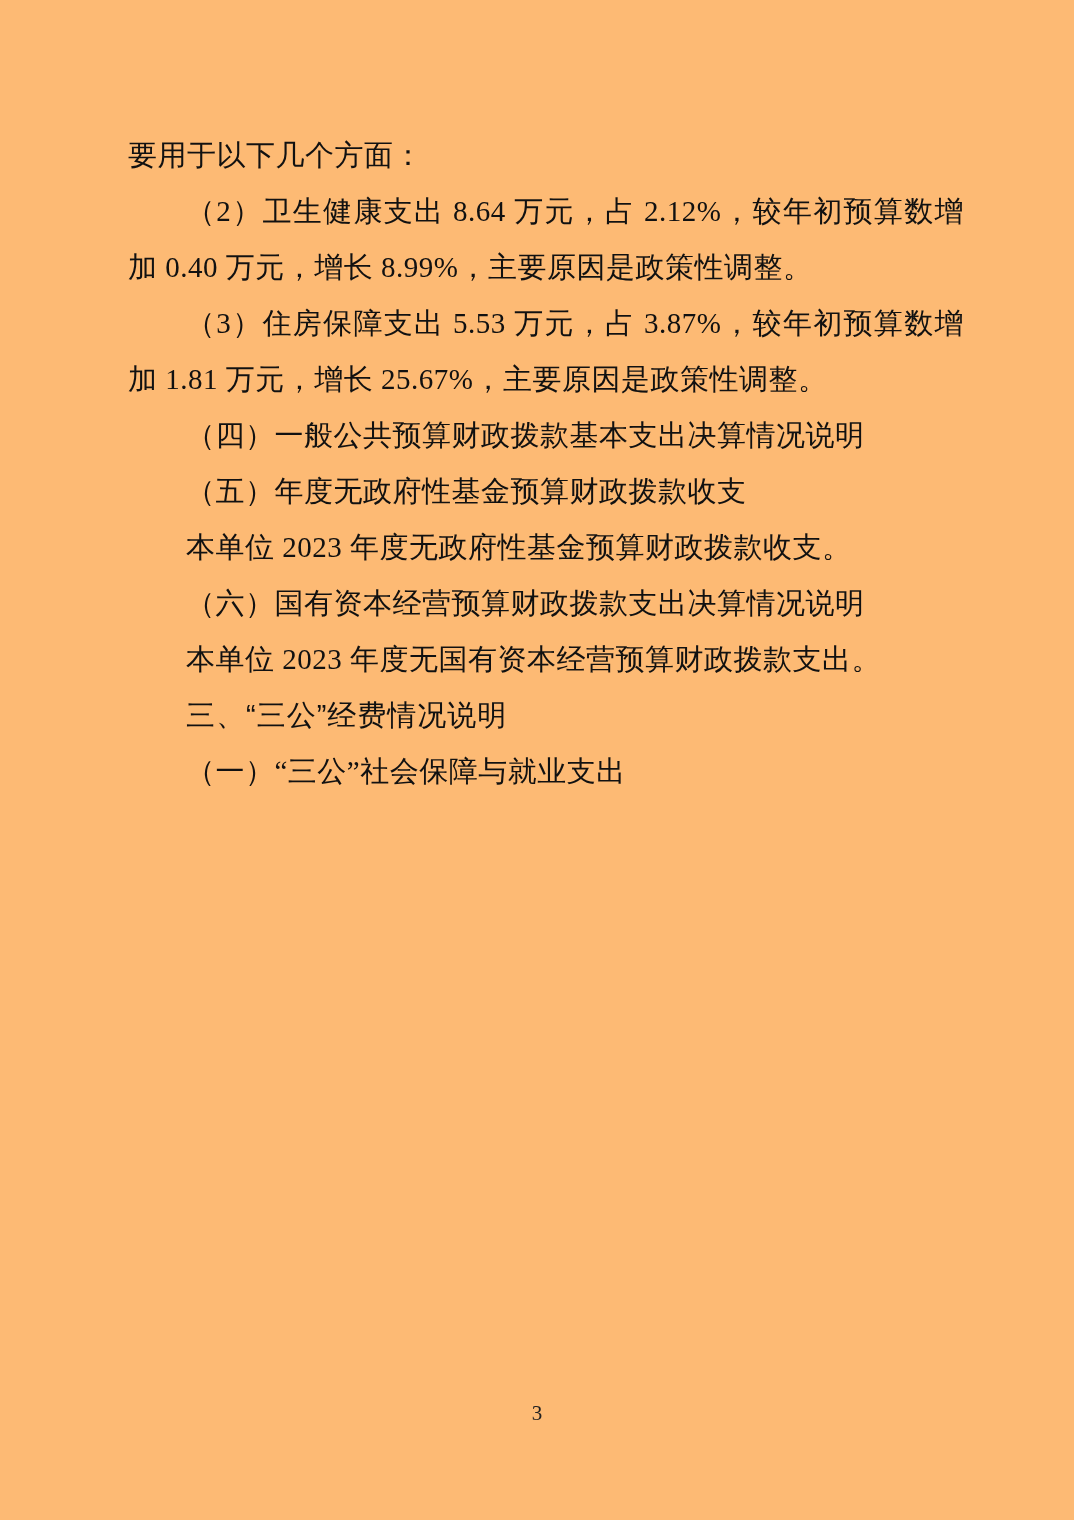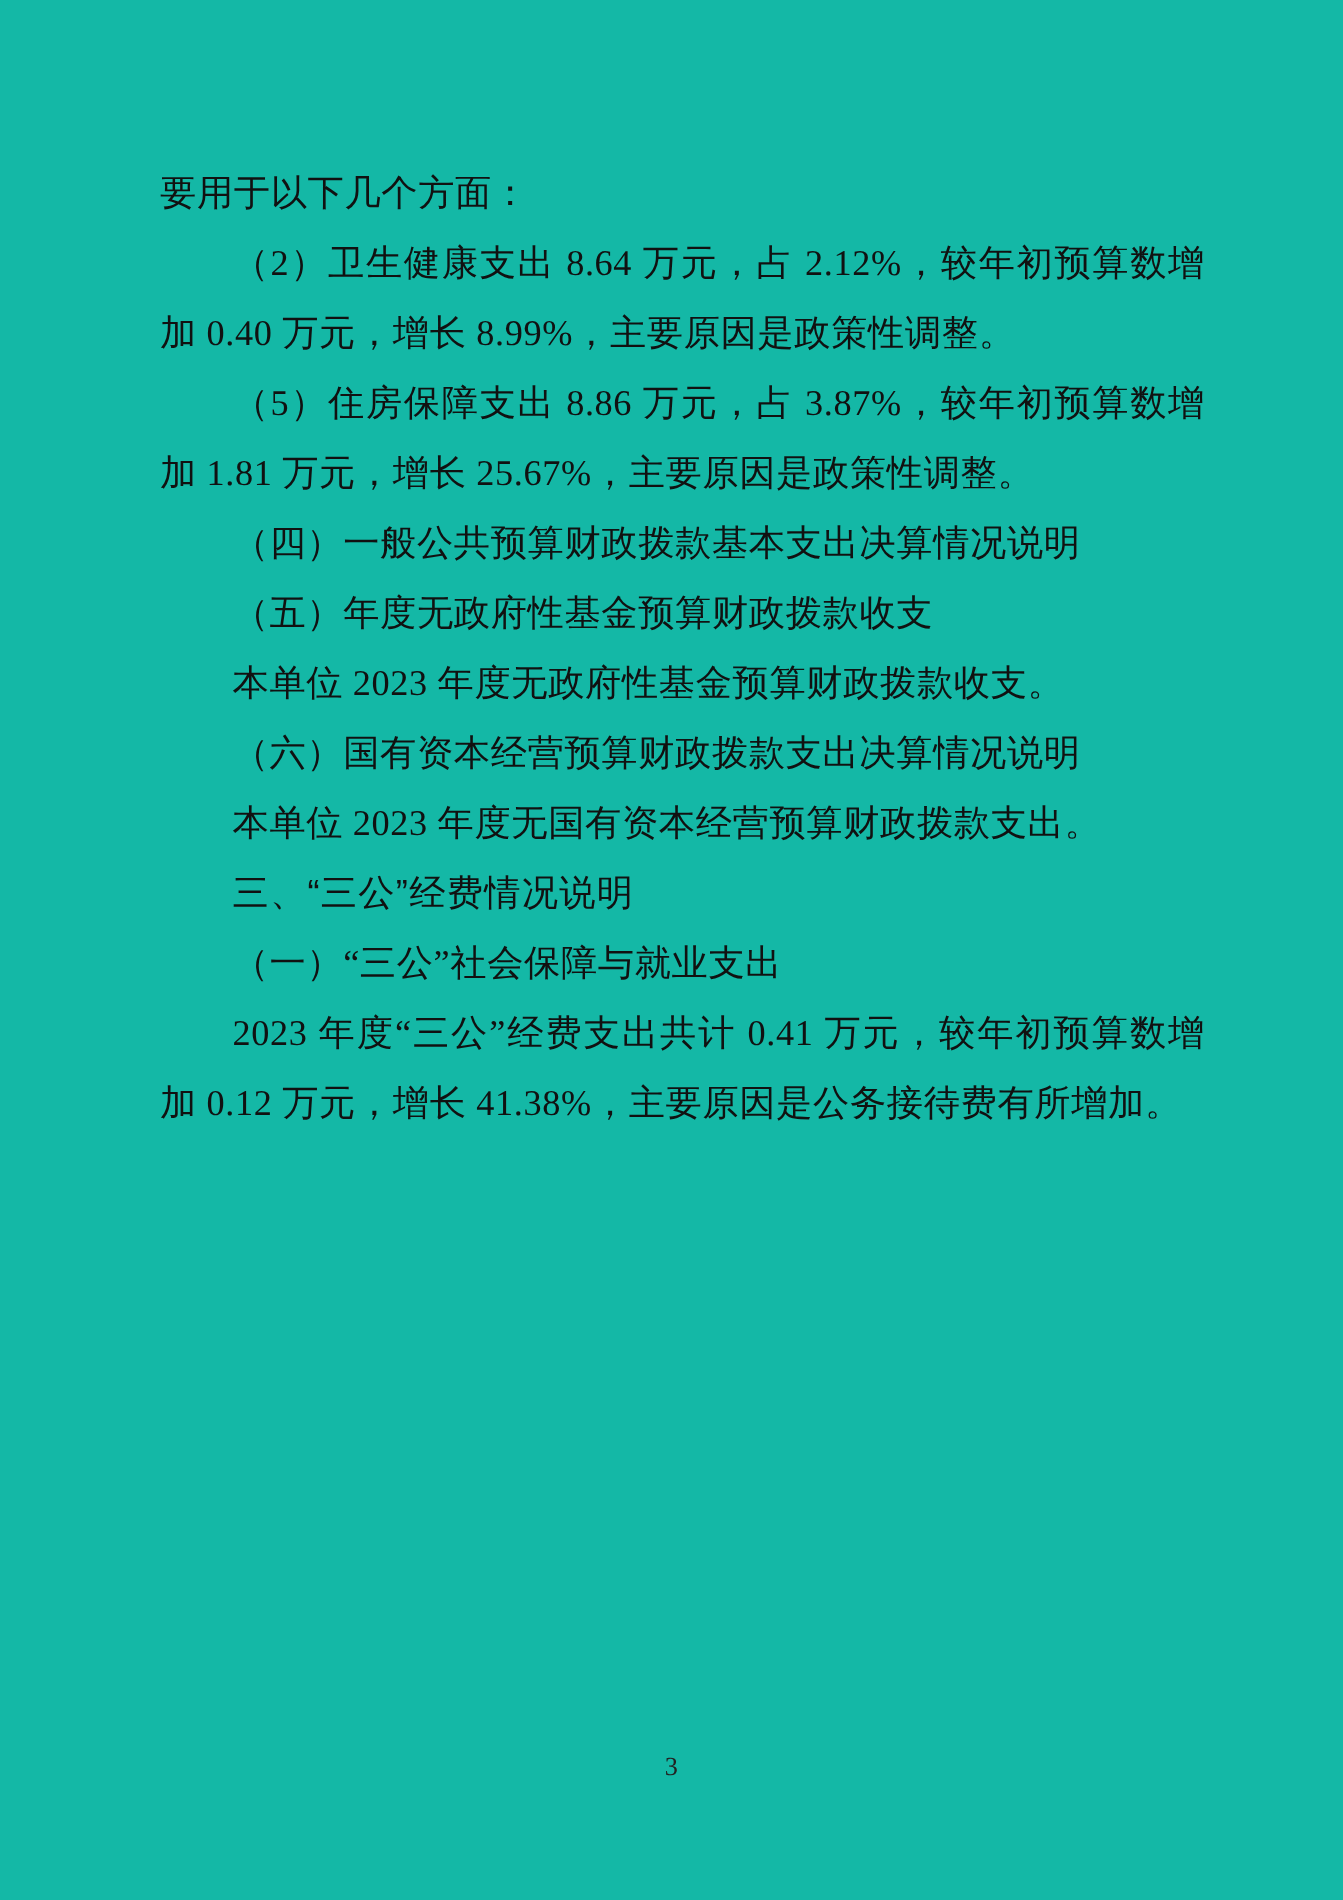--- a/index.html
+++ b/index.html
@@ -4,21 +4,21 @@
 <style>
   html, body {
     margin: 0;
     padding: 0;
     background: #ffffff;
   }
   .page {
     position: relative;
     width: 1074px;
     height: 1520px;
-    background: #14b8a6;
+    background: #fdba74;
     overflow: hidden;
     font-family: "Liberation Serif", "DejaVu Serif", serif;
     color: #111111;
   }
   .content {
     position: absolute;
     top: 127px;
     left: 128px;
     width: 836px;
   }
@@ -62,35 +62,34 @@
 <body>
 
 <div class="page">
   <div class="content">
 
     <p class="para">要用于以下几个方面：</p>
 
 
     <p class="para indent">（2）卫生健康支出 8.64 万元，占 2.12%，较年初预算数增加 0.40 万元，增长 8.99%，主要原因是政策性调整。</p>
 
-    <p class="para indent">（5）住房保障支出 8.86 万元，占 3.87%，较年初预算数增加 1.81 万元，增长 25.67%，主要原因是政策性调整。</p>
+    <p class="para indent">（3）住房保障支出 5.53 万元，占 3.87%，较年初预算数增加 1.81 万元，增长 25.67%，主要原因是政策性调整。</p>
 
     <p class="para indent heading-kai">（四）一般公共预算财政拨款基本支出决算情况说明</p>
 
 
     <p class="para indent heading-kai">（五）年度无政府性基金预算财政拨款收支</p>
 
     <p class="para indent">本单位 2023 年度无政府性基金预算财政拨款收支。</p>
 
     <p class="para indent heading-kai">（六）国有资本经营预算财政拨款支出决算情况说明</p>
 
     <p class="para indent">本单位 2023 年度无国有资本经营预算财政拨款支出。</p>
 
     <p class="para indent heading-hei">三、“三公”经费情况说明</p>
 
     <p class="para indent heading-kai">（一）“三公”社会保障与就业支出</p>
 
-    <p class="para indent">2023 年度“三公”经费支出共计 0.41 万元，较年初预算数增加 0.12 万元，增长 41.38%，主要原因是公务接待费有所增加。</p>
 
   </div>
 
   <div class="page-footer">3</div>
 </div>
 
 </body></html>

